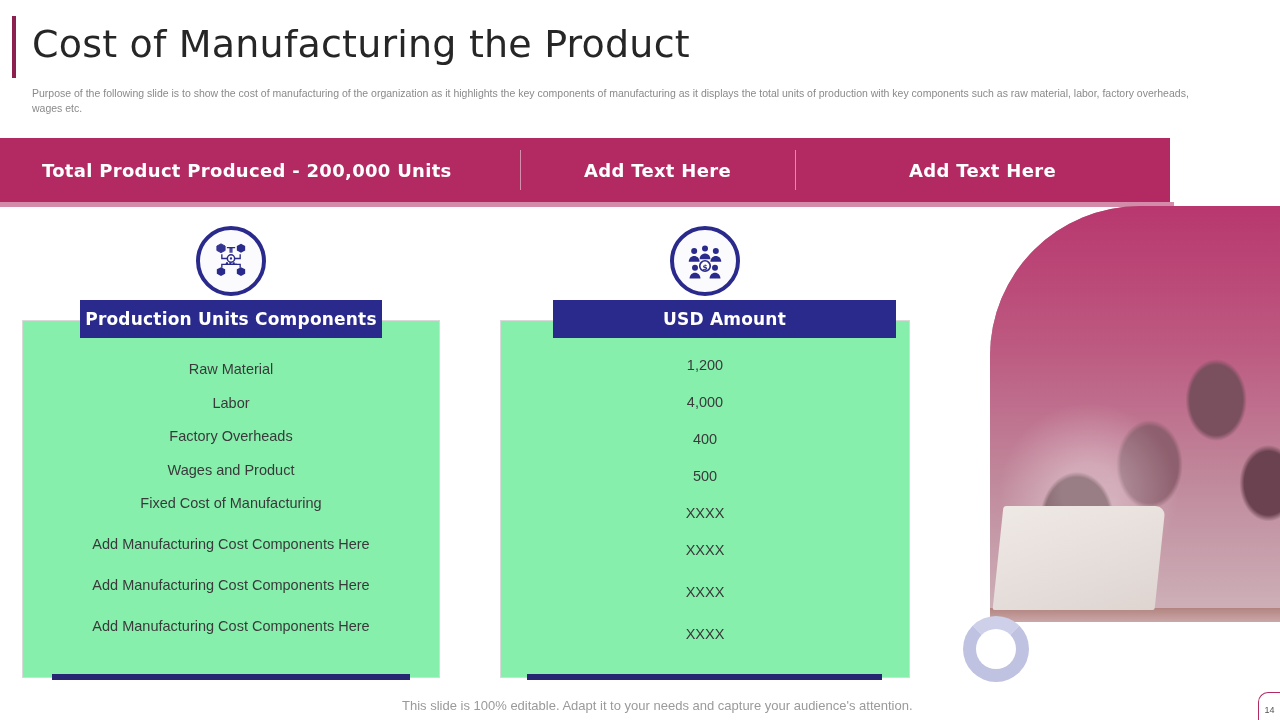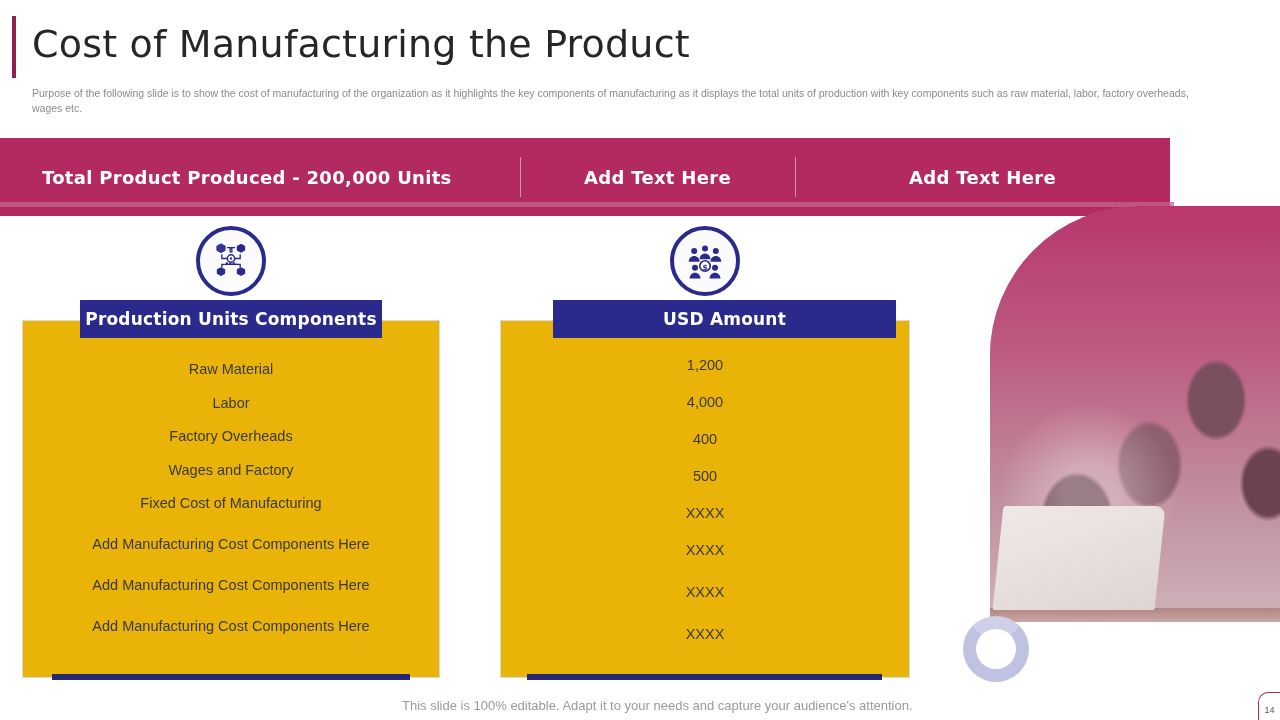--- a/index.html
+++ b/index.html
@@ -49,21 +49,21 @@
     color: #8a8a8a;
     font-family: "Liberation Sans", sans-serif;
   }
 
   
   .banner {
     position: absolute;
     left: 0;
     top: 138px;
     width: 1170px;
-    height: 78px;
+    height: 64px;
     background: #b32a62;
     display: flex;
     align-items: center;
   }
   .banner-shadow {
     position: absolute;
     left: 0;
     top: 202px;
     width: 1174px;
     height: 5px;
@@ -166,21 +166,21 @@
   }
   .icon-circle.left  { left: 196px; top: 226px; }
   .icon-circle.right { left: 670px; top: 226px; }
 
   
   .table-box {
     position: absolute;
     top: 320px;
     height: 358px;
     border: 1px solid #d9d9d9;
-    background: #eab308;
+    background: #86efac;
   }
   .table-box.left  { left: 22px;  width: 418px; }
   .table-box.right { left: 500px; width: 410px; }
 
   .table-header {
     position: absolute;
     top: 300px;
     height: 38px;
     background: #2a2a8c;
     color: #ffffff;
@@ -327,21 +327,21 @@
       <circle cx="24" cy="30" r="6.3" fill="#ffffff" stroke="#2a2a8c" stroke-width="2"></circle>
       <text x="24" y="34.2" font-size="9" font-weight="bold" text-anchor="middle" fill="#2a2a8c" font-family="DejaVu Sans, sans-serif">$</text>
     </svg>
   </div>
 
   <div class="table-box left">
     <div class="rows left">
       <div class="row-item">Raw Material</div>
       <div class="row-item">Labor</div>
       <div class="row-item">Factory Overheads</div>
-      <div class="row-item">Wages and Factory</div>
+      <div class="row-item">Wages and Product</div>
       <div class="row-item gap">Fixed Cost of Manufacturing</div>
       <div class="row-item gap">Add Manufacturing  Cost Components Here</div>
       <div class="row-item gap">Add Manufacturing  Cost Components Here</div>
       <div class="row-item">Add Manufacturing  Cost Components Here</div>
     </div>
   </div>
   <div class="table-header left">
     <span>Production Units Components</span>
   </div>
   <div class="table-bottom-bar left"></div>

